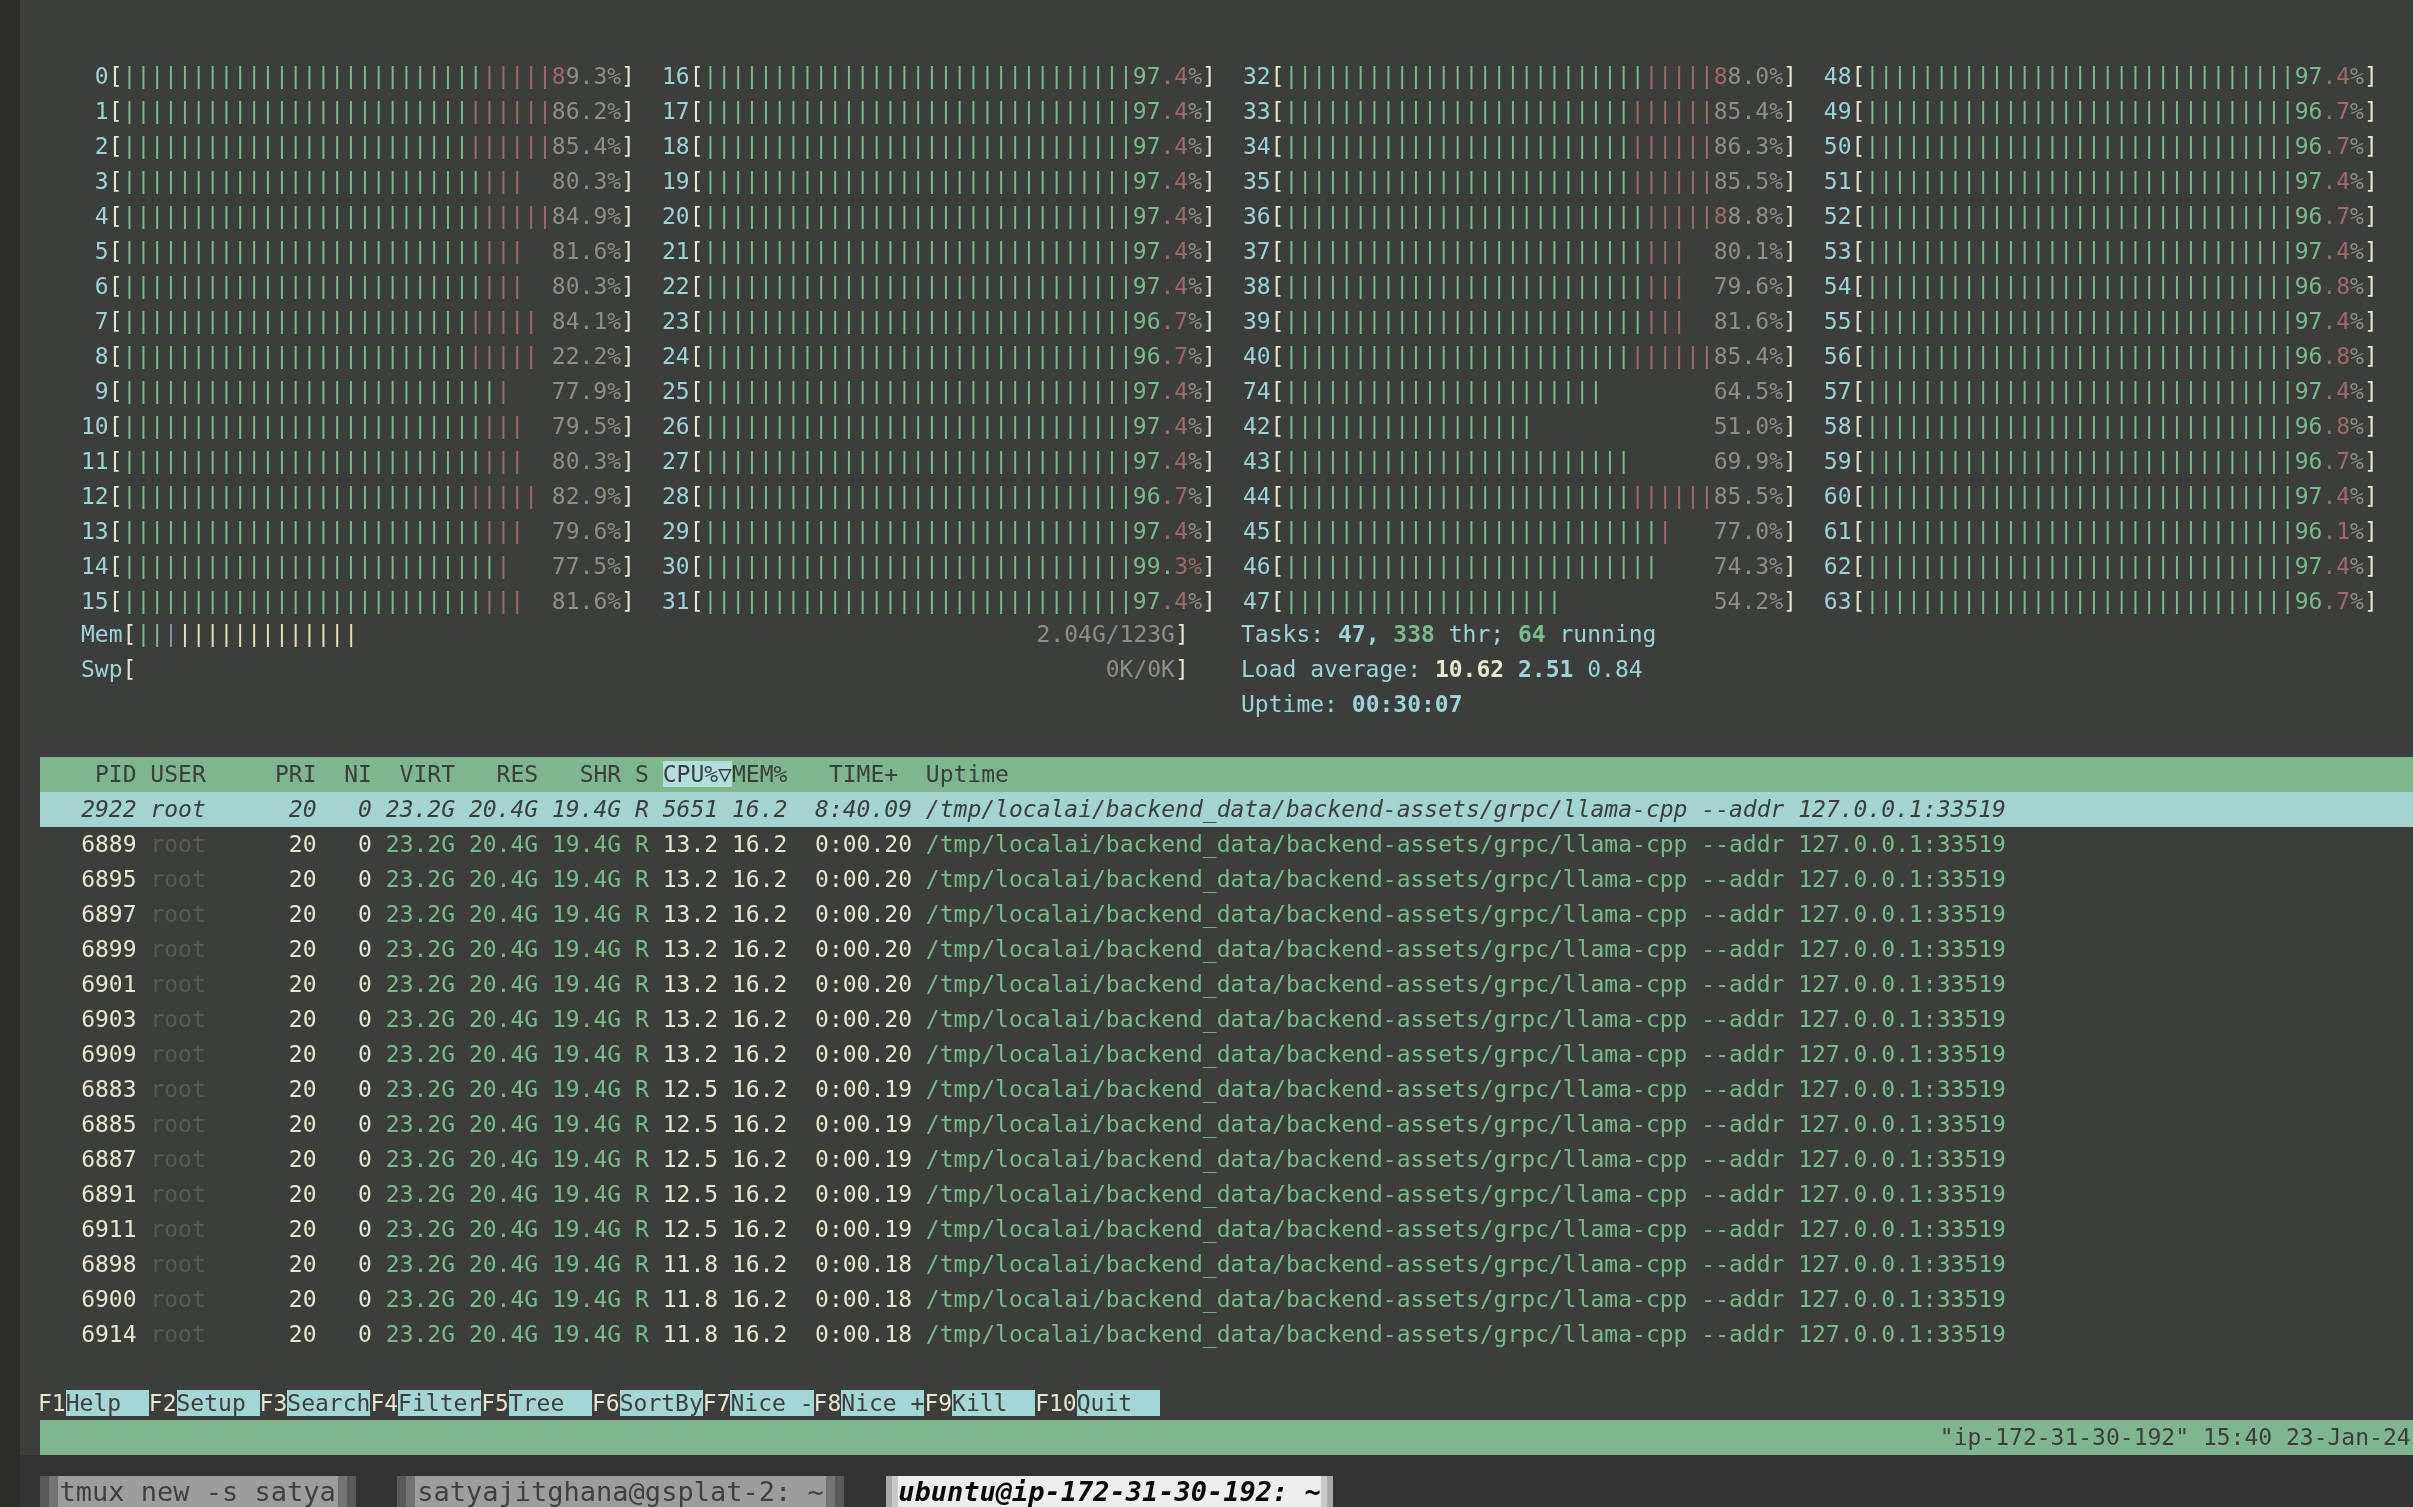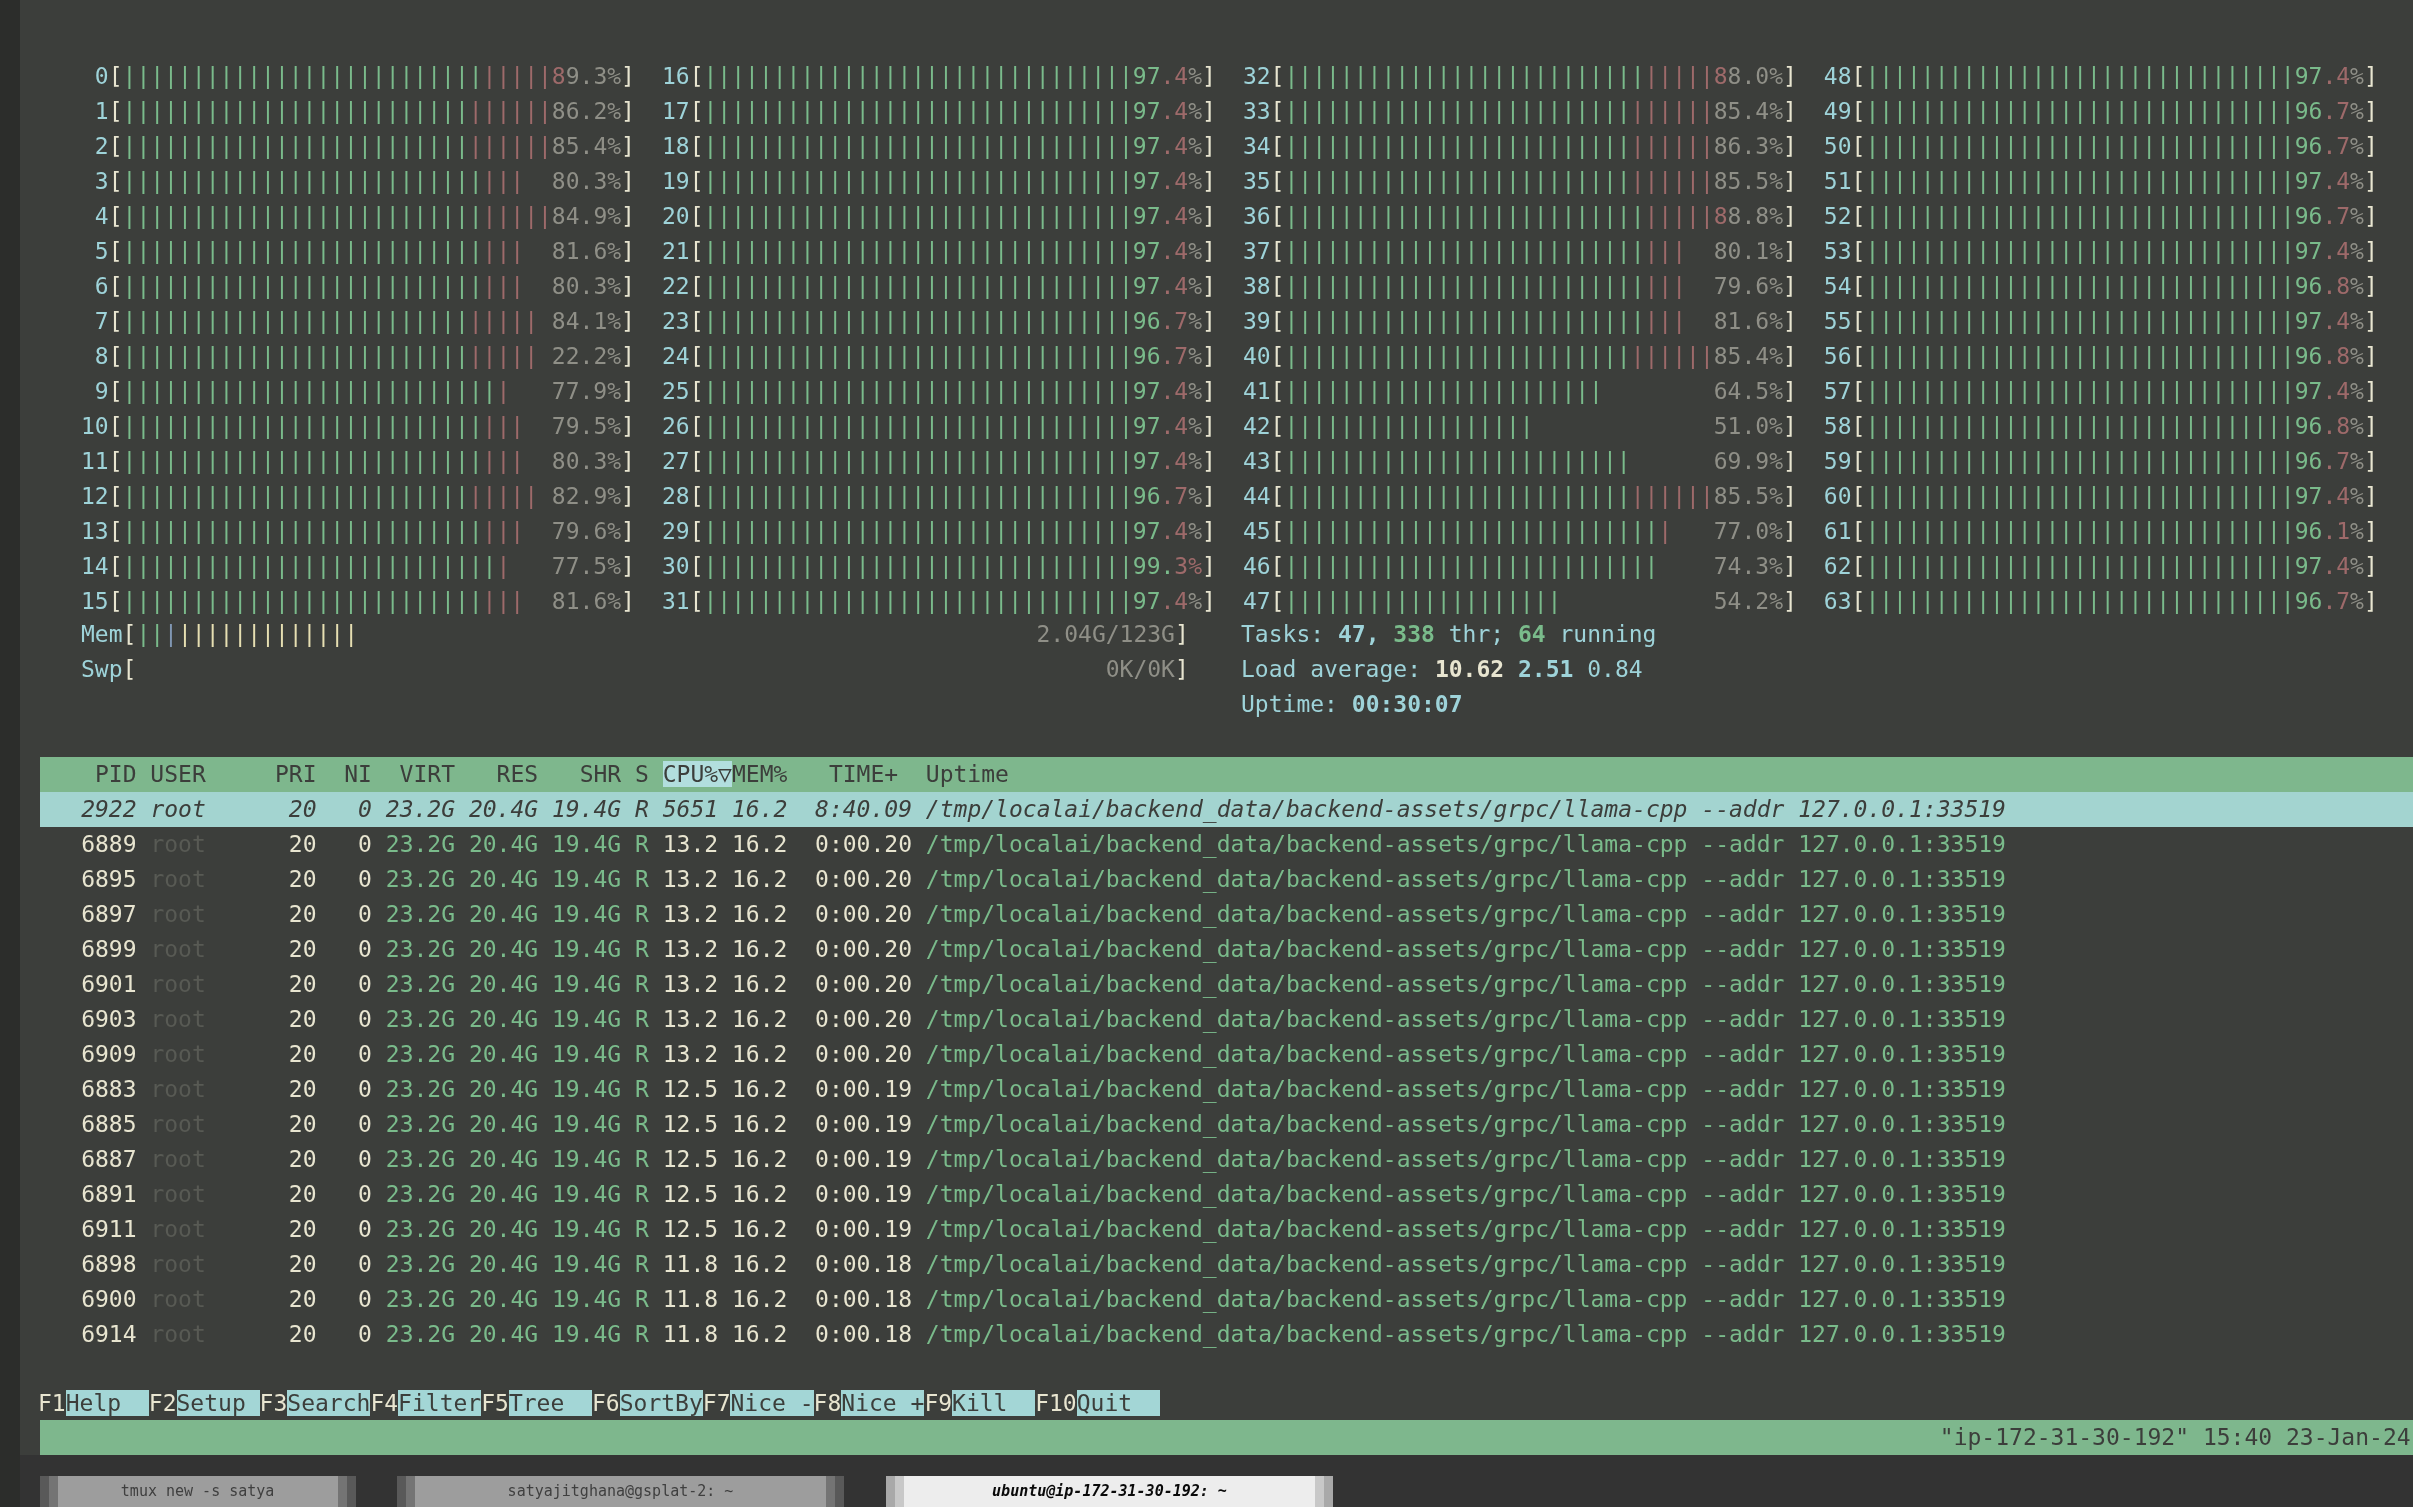--- a/index.html
+++ b/index.html
@@ -30,21 +30,21 @@
   
   .tmuxbar{position:absolute;left:19.6px;right:7px;top:1420px;height:35px;background:#7eb78d;color:#3c3e3b;white-space:pre;}
   .tleft{padding-left:7.7px;}
   .tright{position:absolute;right:15.4px;top:0;}
   
   .tabbar{position:absolute;left:0;top:1455px;width:100%;height:52px;background:#333333;}
   .tab{position:absolute;bottom:0;height:31px;display:flex;align-items:stretch;background:#9d9d9d;}
   .tab .strip{width:9px;height:31px;}
   .tab .s-out{background:#595959}.tab .s-in{background:#747474}
   .tab .tab-label{flex:1;display:flex;align-items:center;justify-content:center;
-                  font-size:15px;color:#3f3f3f;white-space:pre;}
+                  font-size:27px;color:#3f3f3f;white-space:pre;}
   .tab.active{background:#ededed;}
   .tab.active .s-out{background:#a9a9a9}.tab.active .s-in{background:#c8c8c8}
   .tab.active .tab-label{color:#0a0a0a;font-weight:bold;font-style:italic;}
 </style>
 </head>
 <body>
 
 <div class="screen">
   <div class="cpu-grid" id="cpuGrid">
       <div>
@@ -86,21 +86,21 @@
       <div>
         <div class="meter"><span class="c-cyan">32</span><span class="c-cream">[</span><span class="c-green">||||||||||||||||||||||||||</span><span class="c-red">|||||8</span><span class="c-grey">8.0%</span><span class="c-cream">]</span></div>
         <div class="meter"><span class="c-cyan">33</span><span class="c-cream">[</span><span class="c-green">|||||||||||||||||||||||||</span><span class="c-red">||||||</span><span class="c-grey">85.4%</span><span class="c-cream">]</span></div>
         <div class="meter"><span class="c-cyan">34</span><span class="c-cream">[</span><span class="c-green">|||||||||||||||||||||||||</span><span class="c-red">||||||</span><span class="c-grey">86.3%</span><span class="c-cream">]</span></div>
         <div class="meter"><span class="c-cyan">35</span><span class="c-cream">[</span><span class="c-green">|||||||||||||||||||||||||</span><span class="c-red">||||||</span><span class="c-grey">85.5%</span><span class="c-cream">]</span></div>
         <div class="meter"><span class="c-cyan">36</span><span class="c-cream">[</span><span class="c-green">||||||||||||||||||||||||||</span><span class="c-red">|||||8</span><span class="c-grey">8.8%</span><span class="c-cream">]</span></div>
         <div class="meter"><span class="c-cyan">37</span><span class="c-cream">[</span><span class="c-green">||||||||||||||||||||||||||</span><span class="c-red">|||  </span><span class="c-grey">80.1%</span><span class="c-cream">]</span></div>
         <div class="meter"><span class="c-cyan">38</span><span class="c-cream">[</span><span class="c-green">||||||||||||||||||||||||||</span><span class="c-red">|||  </span><span class="c-grey">79.6%</span><span class="c-cream">]</span></div>
         <div class="meter"><span class="c-cyan">39</span><span class="c-cream">[</span><span class="c-green">||||||||||||||||||||||||||</span><span class="c-red">|||  </span><span class="c-grey">81.6%</span><span class="c-cream">]</span></div>
         <div class="meter"><span class="c-cyan">40</span><span class="c-cream">[</span><span class="c-green">|||||||||||||||||||||||||</span><span class="c-red">||||||</span><span class="c-grey">85.4%</span><span class="c-cream">]</span></div>
-        <div class="meter"><span class="c-cyan">41</span><span class="c-cream">[</span><span class="c-green">|||||||||||||||||||||||</span><span class="c-red">        </span><span class="c-grey">64.5%</span><span class="c-cream">]</span></div>
+        <div class="meter"><span class="c-cyan">74</span><span class="c-cream">[</span><span class="c-green">|||||||||||||||||||||||</span><span class="c-red">        </span><span class="c-grey">64.5%</span><span class="c-cream">]</span></div>
         <div class="meter"><span class="c-cyan">42</span><span class="c-cream">[</span><span class="c-green">||||||||||||||||||</span><span class="c-red">             </span><span class="c-grey">51.0%</span><span class="c-cream">]</span></div>
         <div class="meter"><span class="c-cyan">43</span><span class="c-cream">[</span><span class="c-green">|||||||||||||||||||||||||</span><span class="c-red">      </span><span class="c-grey">69.9%</span><span class="c-cream">]</span></div>
         <div class="meter"><span class="c-cyan">44</span><span class="c-cream">[</span><span class="c-green">|||||||||||||||||||||||||</span><span class="c-red">||||||</span><span class="c-grey">85.5%</span><span class="c-cream">]</span></div>
         <div class="meter"><span class="c-cyan">45</span><span class="c-cream">[</span><span class="c-green">|||||||||||||||||||||||||||</span><span class="c-red">|   </span><span class="c-grey">77.0%</span><span class="c-cream">]</span></div>
         <div class="meter"><span class="c-cyan">46</span><span class="c-cream">[</span><span class="c-green">|||||||||||||||||||||||||||</span><span class="c-red">    </span><span class="c-grey">74.3%</span><span class="c-cream">]</span></div>
         <div class="meter"><span class="c-cyan">47</span><span class="c-cream">[</span><span class="c-green">||||||||||||||||||||</span><span class="c-red">           </span><span class="c-grey">54.2%</span><span class="c-cream">]</span></div>
       </div>
       <div>
         <div class="meter"><span class="c-cyan">48</span><span class="c-cream">[</span><span class="c-green">|||||||||||||||||||||||||||||||97</span><span class="c-red">.4</span><span class="c-grey">%</span><span class="c-cream">]</span></div>
         <div class="meter"><span class="c-cyan">49</span><span class="c-cream">[</span><span class="c-green">|||||||||||||||||||||||||||||||96</span><span class="c-red">.7</span><span class="c-grey">%</span><span class="c-cream">]</span></div>

